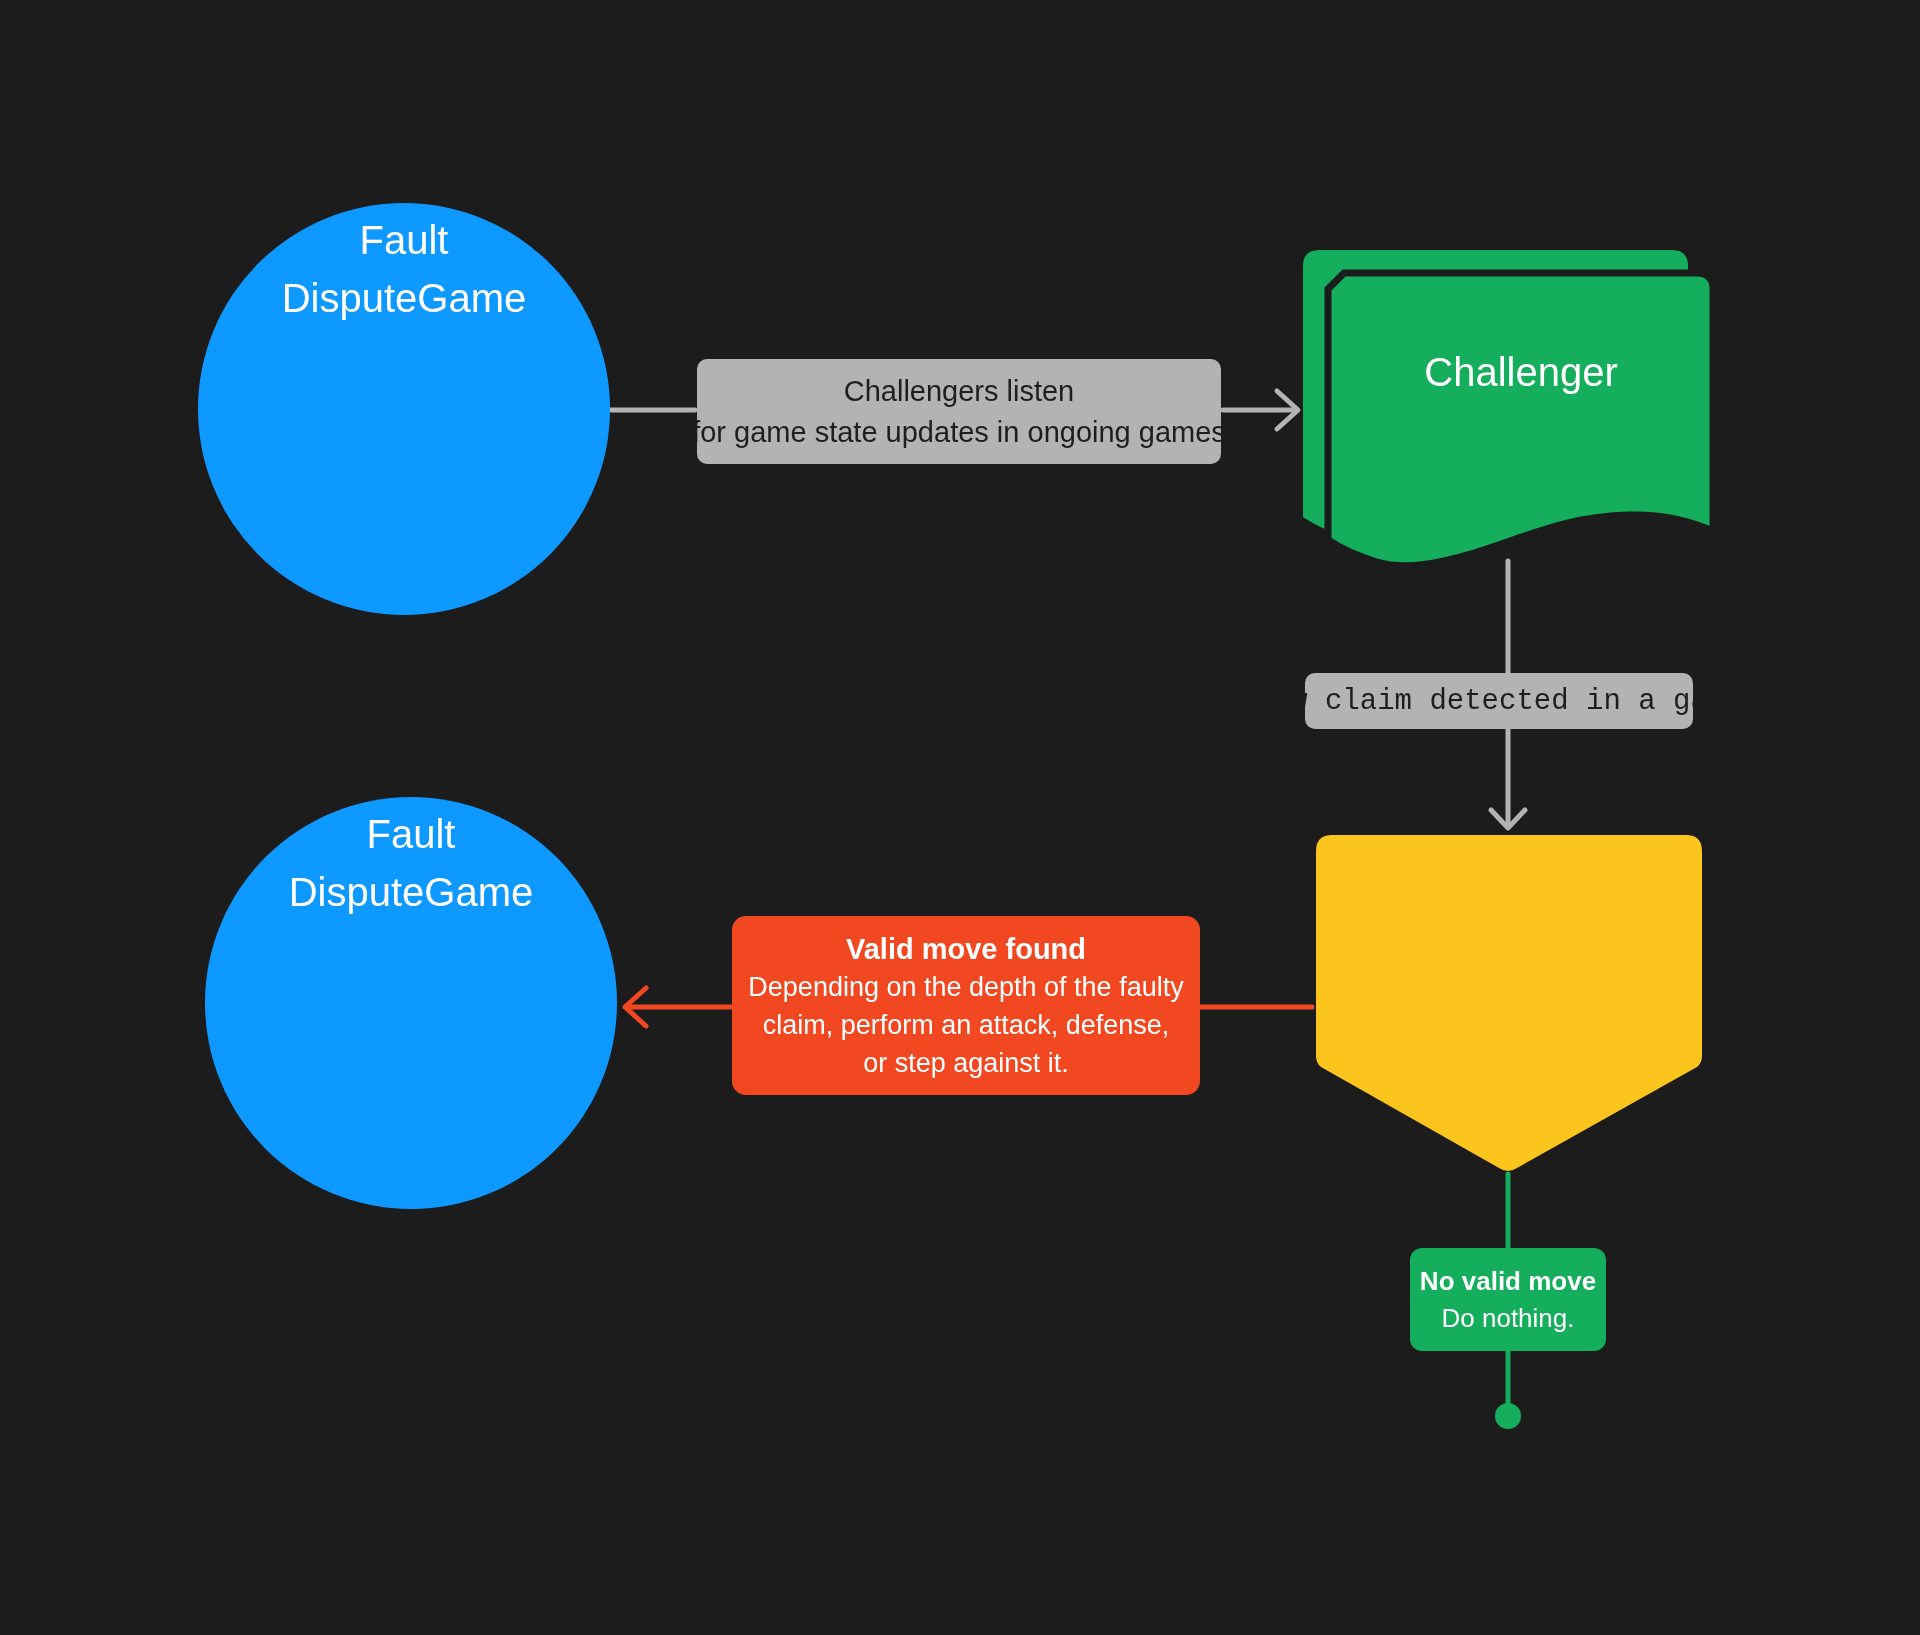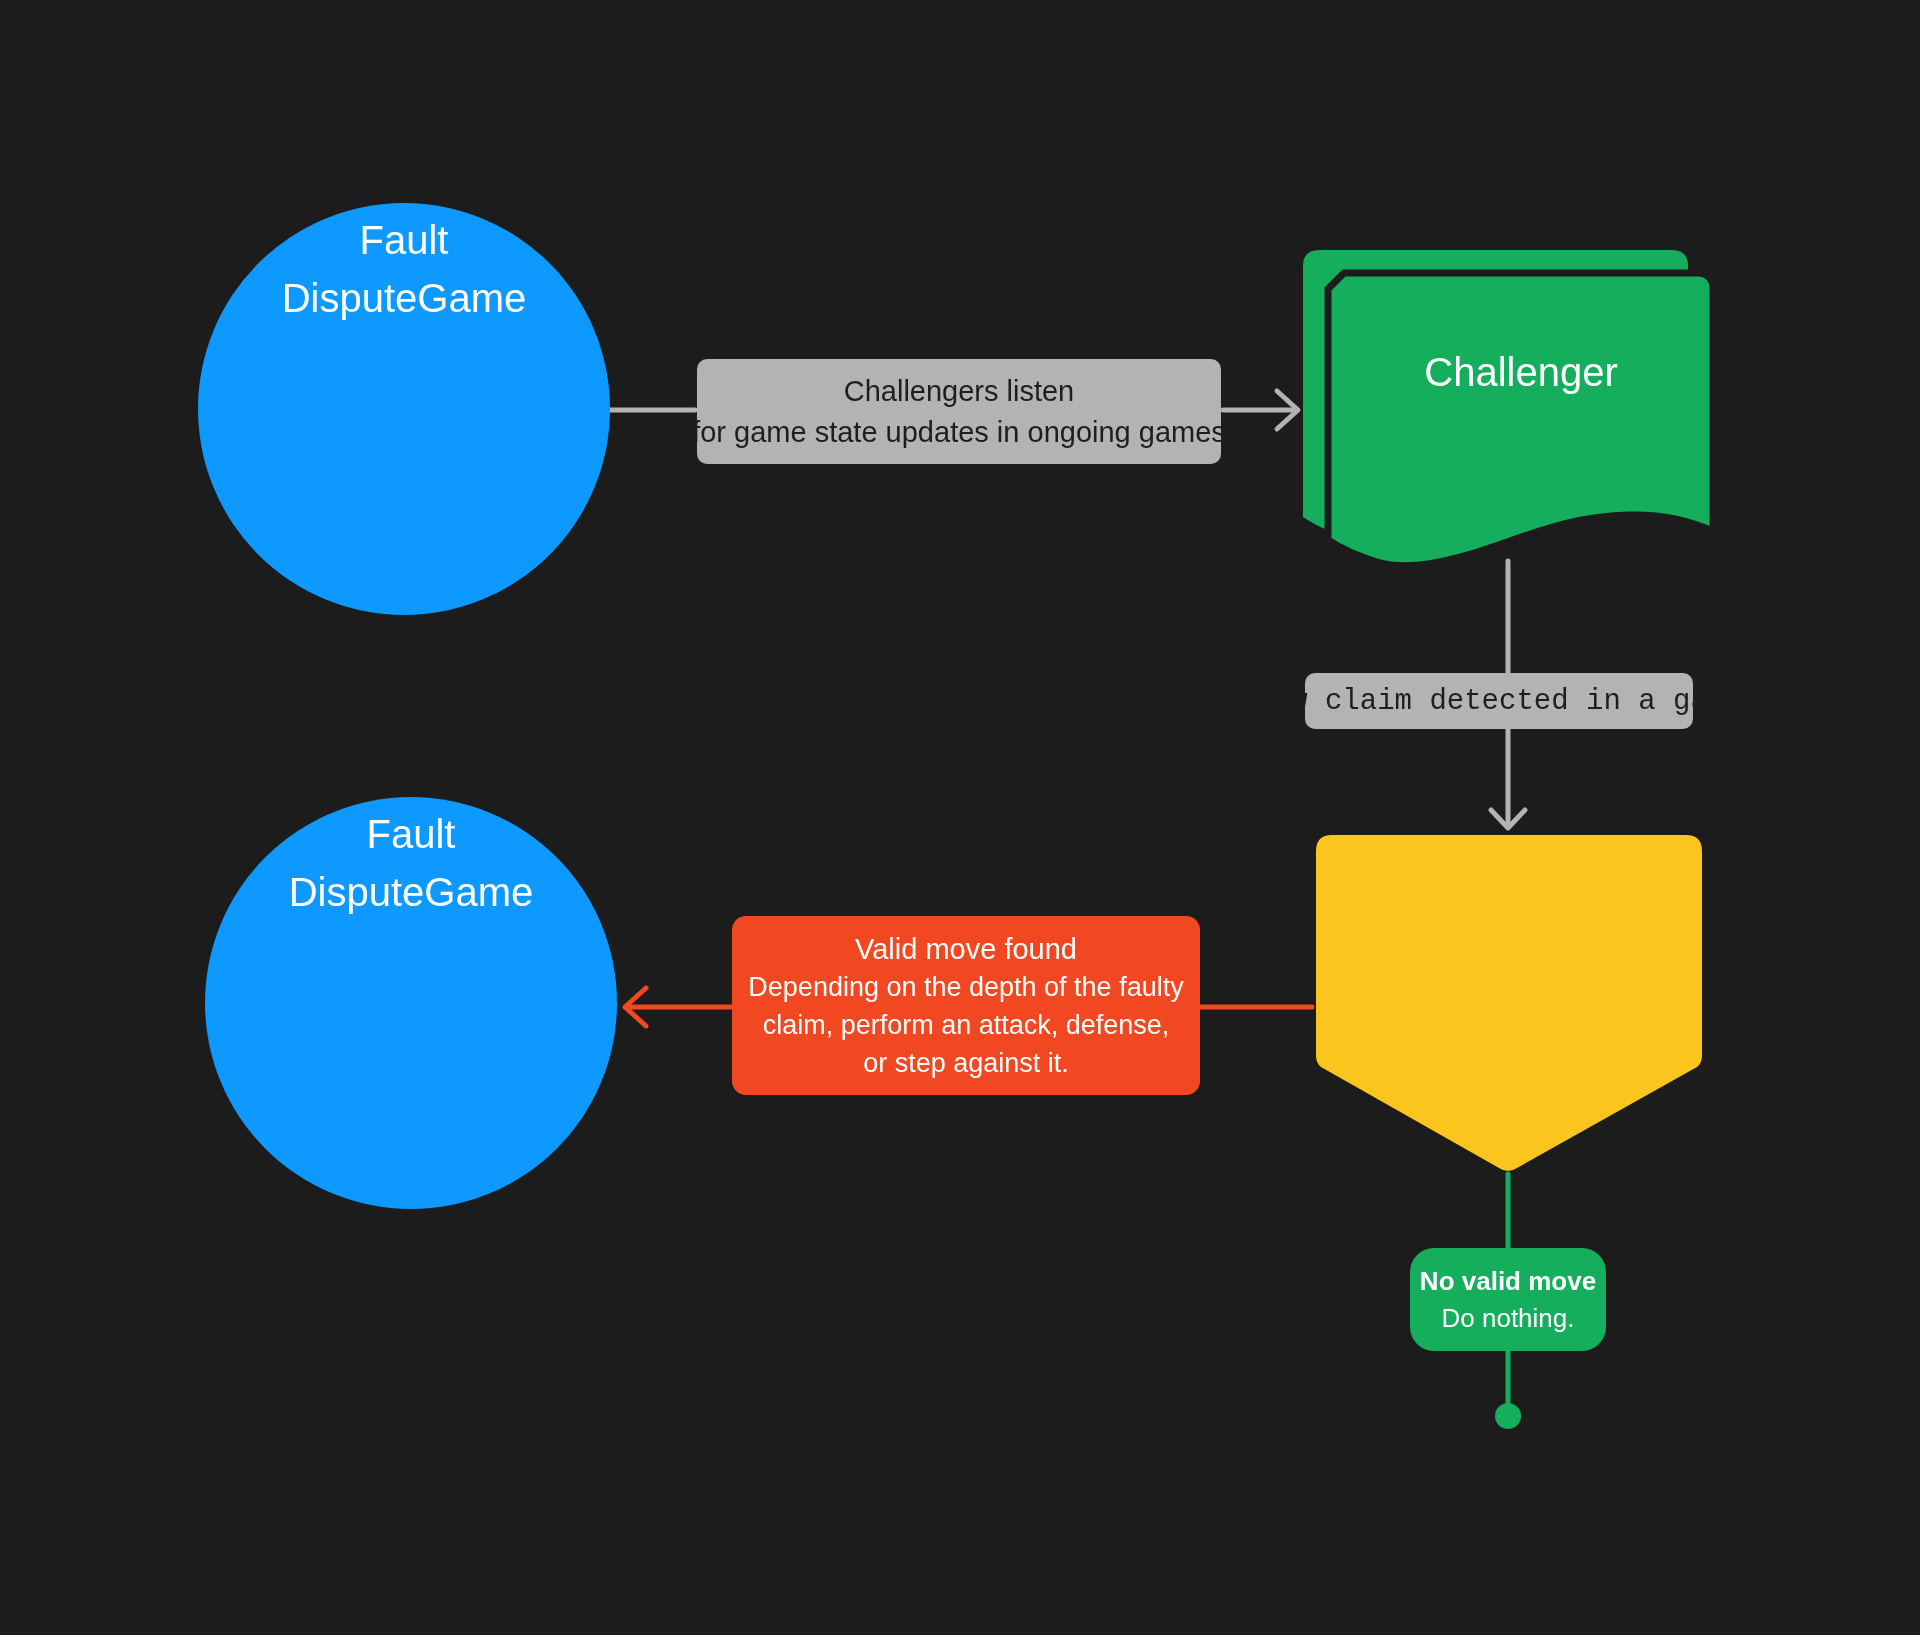--- a/index.html
+++ b/index.html
@@ -55,25 +55,25 @@
     color: var(--c-yellow_text, #473F15); font-size: 40px; line-height: 57px; text-align: center;
   }
 
   
   .red-box {
     left: 732px; top: 916px; width: 468px; height: 179px; border-radius: 14px;
     background: var(--c-red, #F24822); color: var(--c-white_text, #fff);
     display: flex; flex-direction: column; align-items: center; justify-content: center;
     font-size: 27px; line-height: 38px; text-align: center;
   }
-  .red-box .title { font-weight: 400; font-size: 29px; }
+  .red-box .title { font-weight: 700; font-size: 29px; }
 
   
   .green-box {
-    left: 1410px; top: 1248px; width: 196px; height: 103px; border-radius: 24px;
+    left: 1410px; top: 1248px; width: 196px; height: 103px; border-radius: 12px;
     background: var(--c-green, #14AE5C); color: var(--c-white_text, #fff);
     display: flex; flex-direction: column; align-items: center; justify-content: center;
     font-size: 26px; line-height: 37px; text-align: center;
   }
   .green-box .title { font-weight: 700; }
 </style>
 </head>
 <body>
 
 <div>

